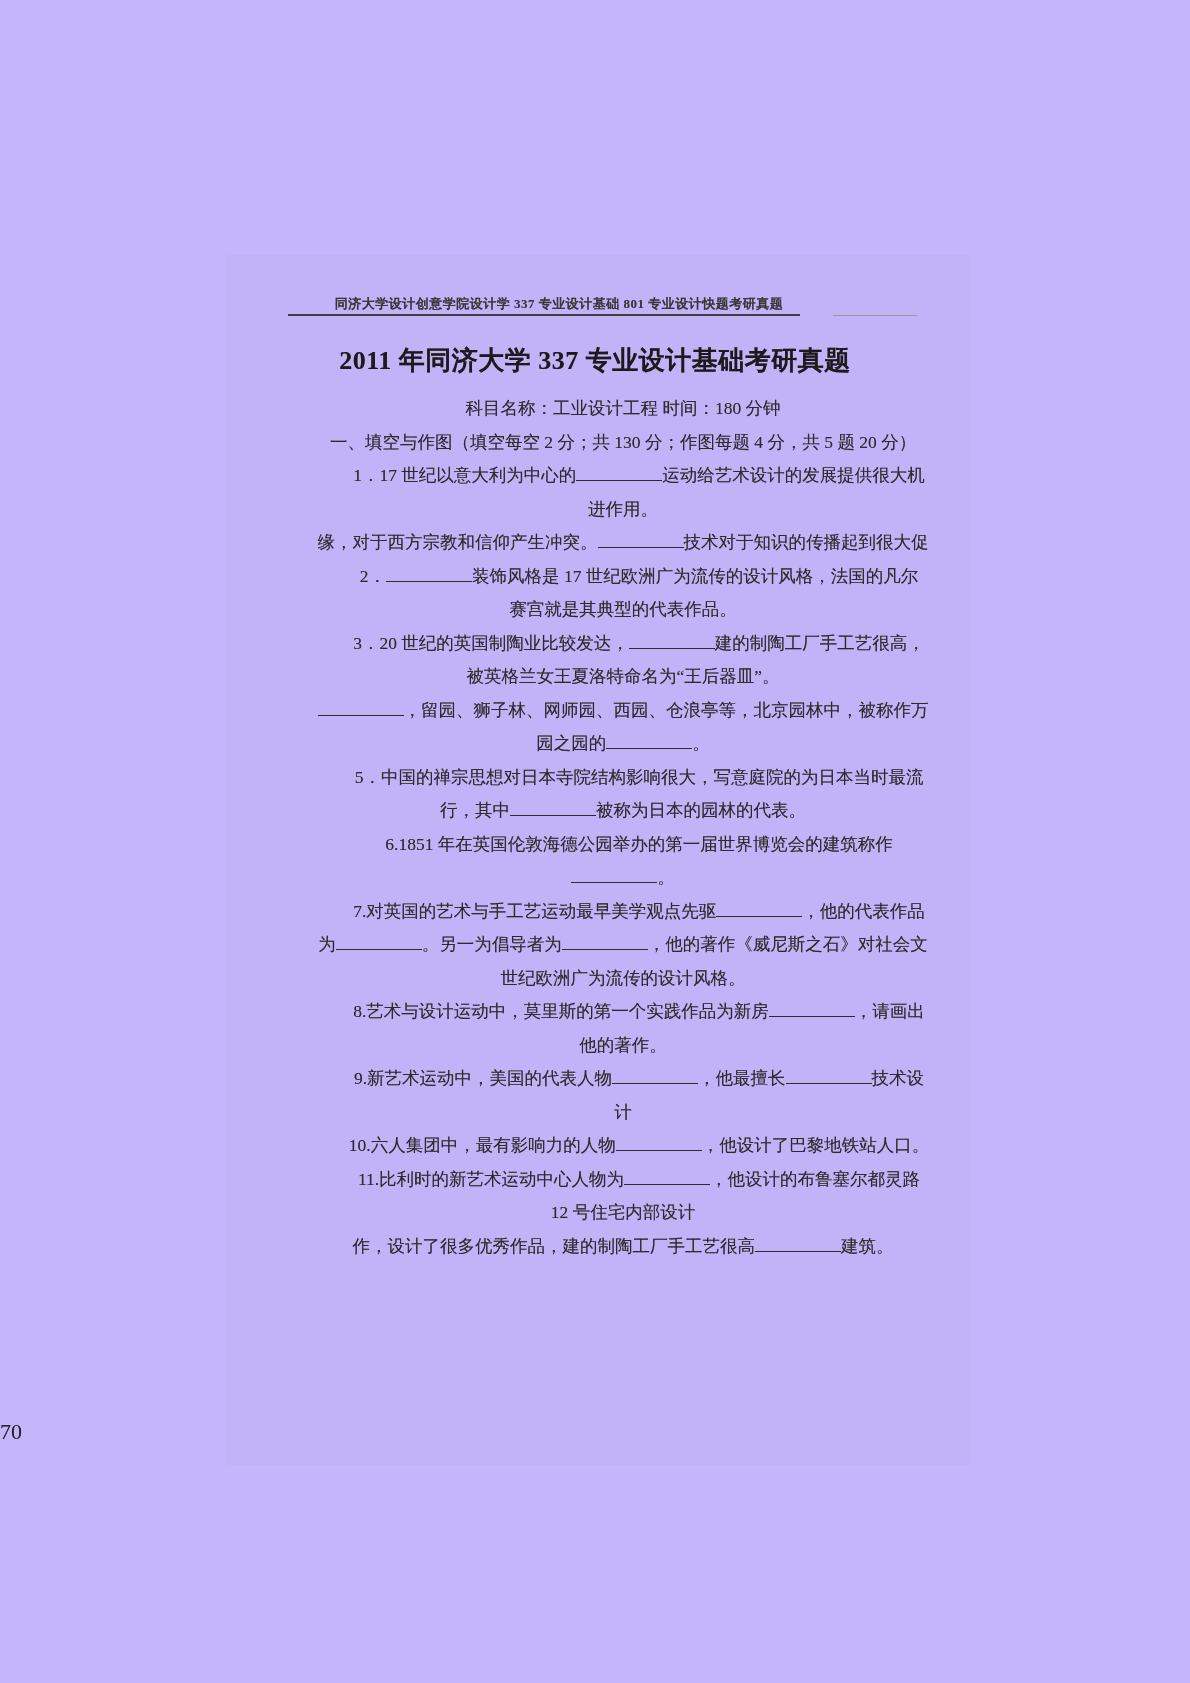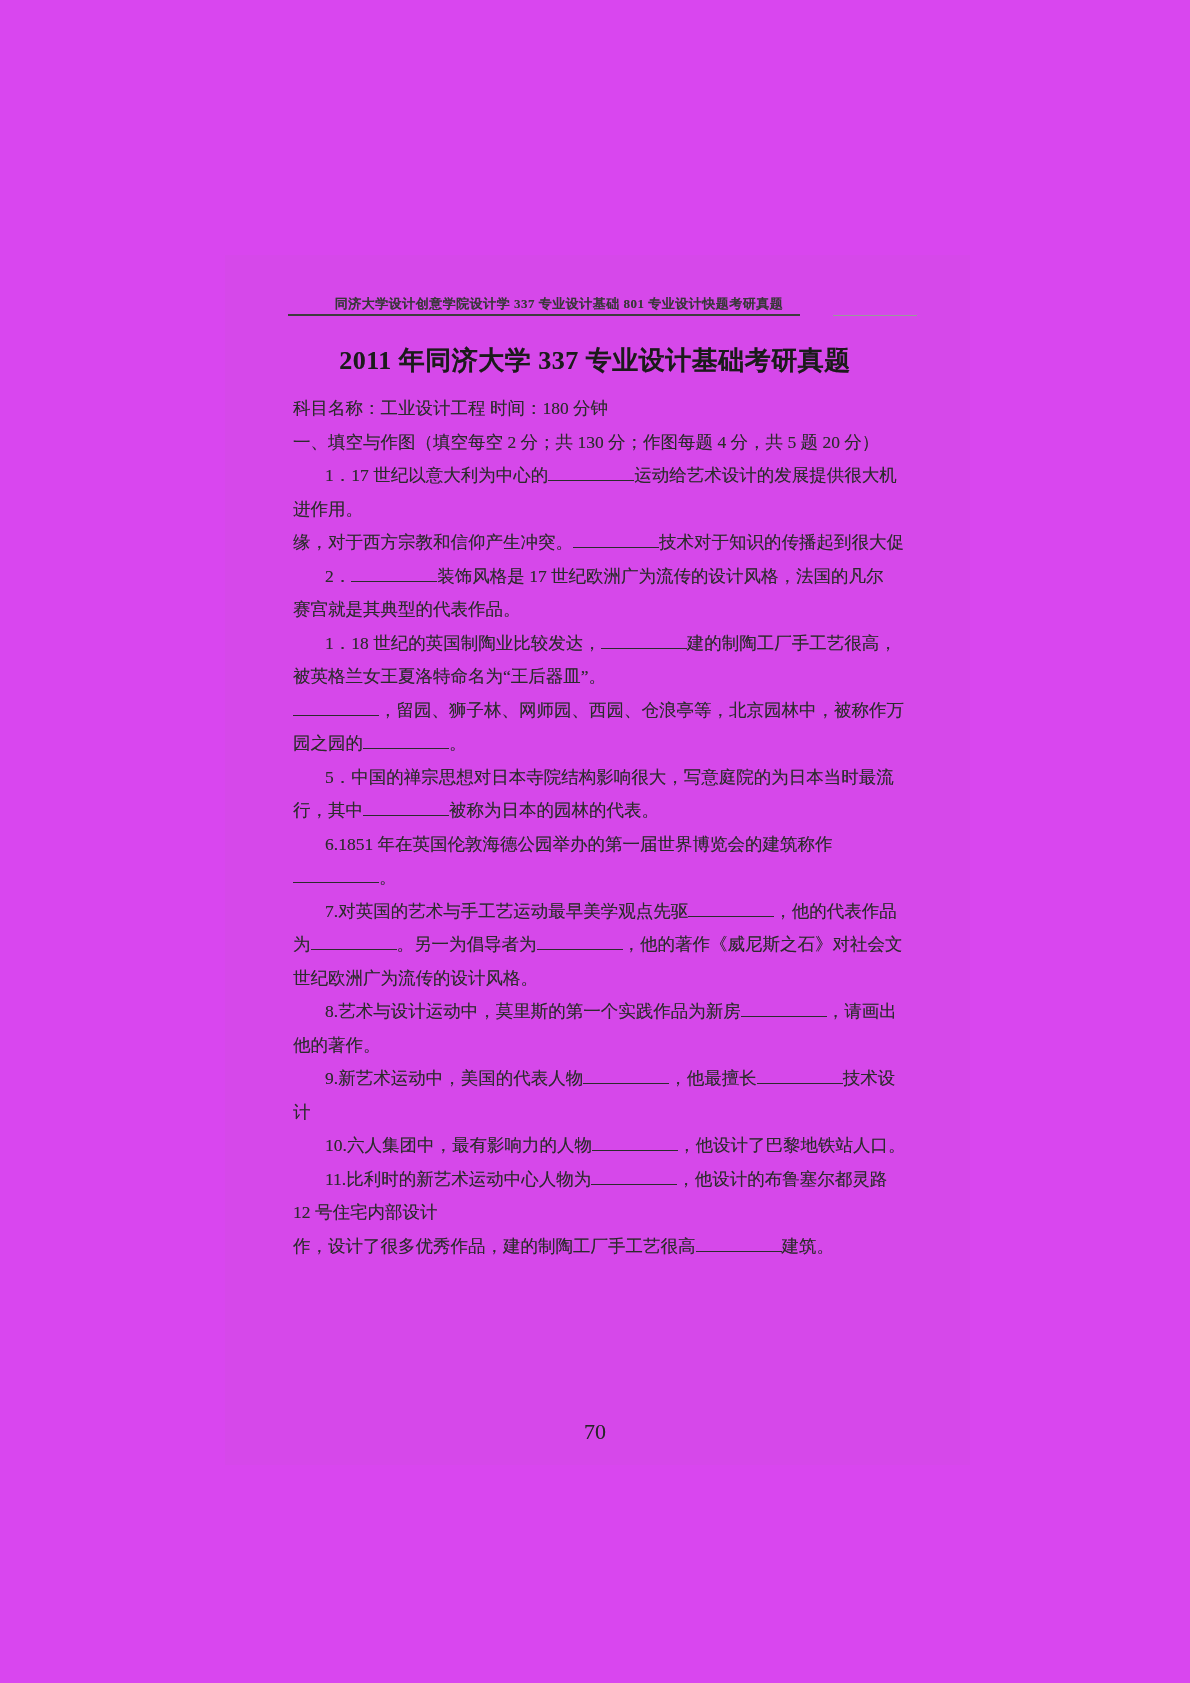--- a/index.html
+++ b/index.html
@@ -11,21 +11,21 @@
     width: 1190px;
     height: 1683px;
     position: relative;
     font-family: "Liberation Serif", serif;
     color: var(--ink, #2c2c2c);
     overflow: hidden;
   }
   .page {
     position: absolute;
     inset: 0;
-    background: #d946ef;
+    background: #c4b5fd;
   }
   
   .scan-area {
     position: absolute;
     left: 225px;
     top: 255px;
     width: 745px;
     height: 1210px;
     background: rgba(130, 130, 125, 0.035);
   }
@@ -77,37 +77,37 @@
     top: 392px;
     left: 293px;
     width: 660px;
     font-size: 17.5px;
     text-shadow: 0 0 0.5px rgba(45,45,45,0.45);
   }
   .line {
     height: 33.5px;
     line-height: 33.5px;
     white-space: nowrap;
+    text-align: center;
   }
   .line.indent {
     padding-left: 32px;
   }
   .blank {
     display: inline-block;
     width: 86px;
     height: 15px;
     border-bottom: 1.5px solid #2c2c2c;
     vertical-align: baseline;
   }
   .page-number {
     position: absolute;
     top: 1419px;
     left: 0;
     width: 1190px;
-    text-align: center;
     font-size: 22px;
     color: #262626;
     text-shadow: 0 0 0.5px rgba(45,45,45,0.4);
   }
 </style>
 </head>
 <body style="--ink: #2c2c2c; --title-ink: #1b1b1b; --rule: #3d3d3d;">
 
 <div class="page">
   <div class="scan-area"></div>
@@ -121,21 +121,21 @@
 
   <div class="body-block">
     <div class="line">科目名称：工业设计工程 时间：180 分钟</div>
     <div class="line">一、填空与作图（填空每空 2 分；共 130 分；作图每题 4 分，共 5 题 20 分）</div>
     <div id="lines-container">
         <div class="line indent"><span>1．17 世纪以意大利为中心的</span><span class="blank"></span><span>运动给艺术设计的发展提供很大机</span></div>
         <div class="line"><span>进作用。</span></div>
         <div class="line"><span>缘，对于西方宗教和信仰产生冲突。</span><span class="blank"></span><span>技术对于知识的传播起到很大促</span></div>
         <div class="line indent"><span>2．</span><span class="blank"></span><span>装饰风格是 17 世纪欧洲广为流传的设计风格，法国的凡尔</span></div>
         <div class="line"><span>赛宫就是其典型的代表作品。</span></div>
-        <div class="line indent"><span>1．18 世纪的英国制陶业比较发达，</span><span class="blank"></span><span>建的制陶工厂手工艺很高，</span></div>
+        <div class="line indent"><span>3．20 世纪的英国制陶业比较发达，</span><span class="blank"></span><span>建的制陶工厂手工艺很高，</span></div>
         <div class="line"><span>被英格兰女王夏洛特命名为“王后器皿”。</span></div>
         <div class="line"><span class="blank"></span><span>，留园、狮子林、网师园、西园、仓浪亭等，北京园林中，被称作万</span></div>
         <div class="line"><span>园之园的</span><span class="blank"></span><span>。</span></div>
         <div class="line indent"><span>5．中国的禅宗思想对日本寺院结构影响很大，写意庭院的为日本当时最流</span></div>
         <div class="line"><span>行，其中</span><span class="blank"></span><span>被称为日本的园林的代表。</span></div>
         <div class="line indent"><span>6.1851 年在英国伦敦海德公园举办的第一届世界博览会的建筑称作</span></div>
         <div class="line"><span class="blank"></span><span>。</span></div>
         <div class="line indent"><span>7.对英国的艺术与手工艺运动最早美学观点先驱</span><span class="blank"></span><span>，他的代表作品</span></div>
         <div class="line"><span>为</span><span class="blank"></span><span>。另一为倡导者为</span><span class="blank"></span><span>，他的著作《威尼斯之石》对社会文</span></div>
         <div class="line"><span>世纪欧洲广为流传的设计风格。</span></div>

